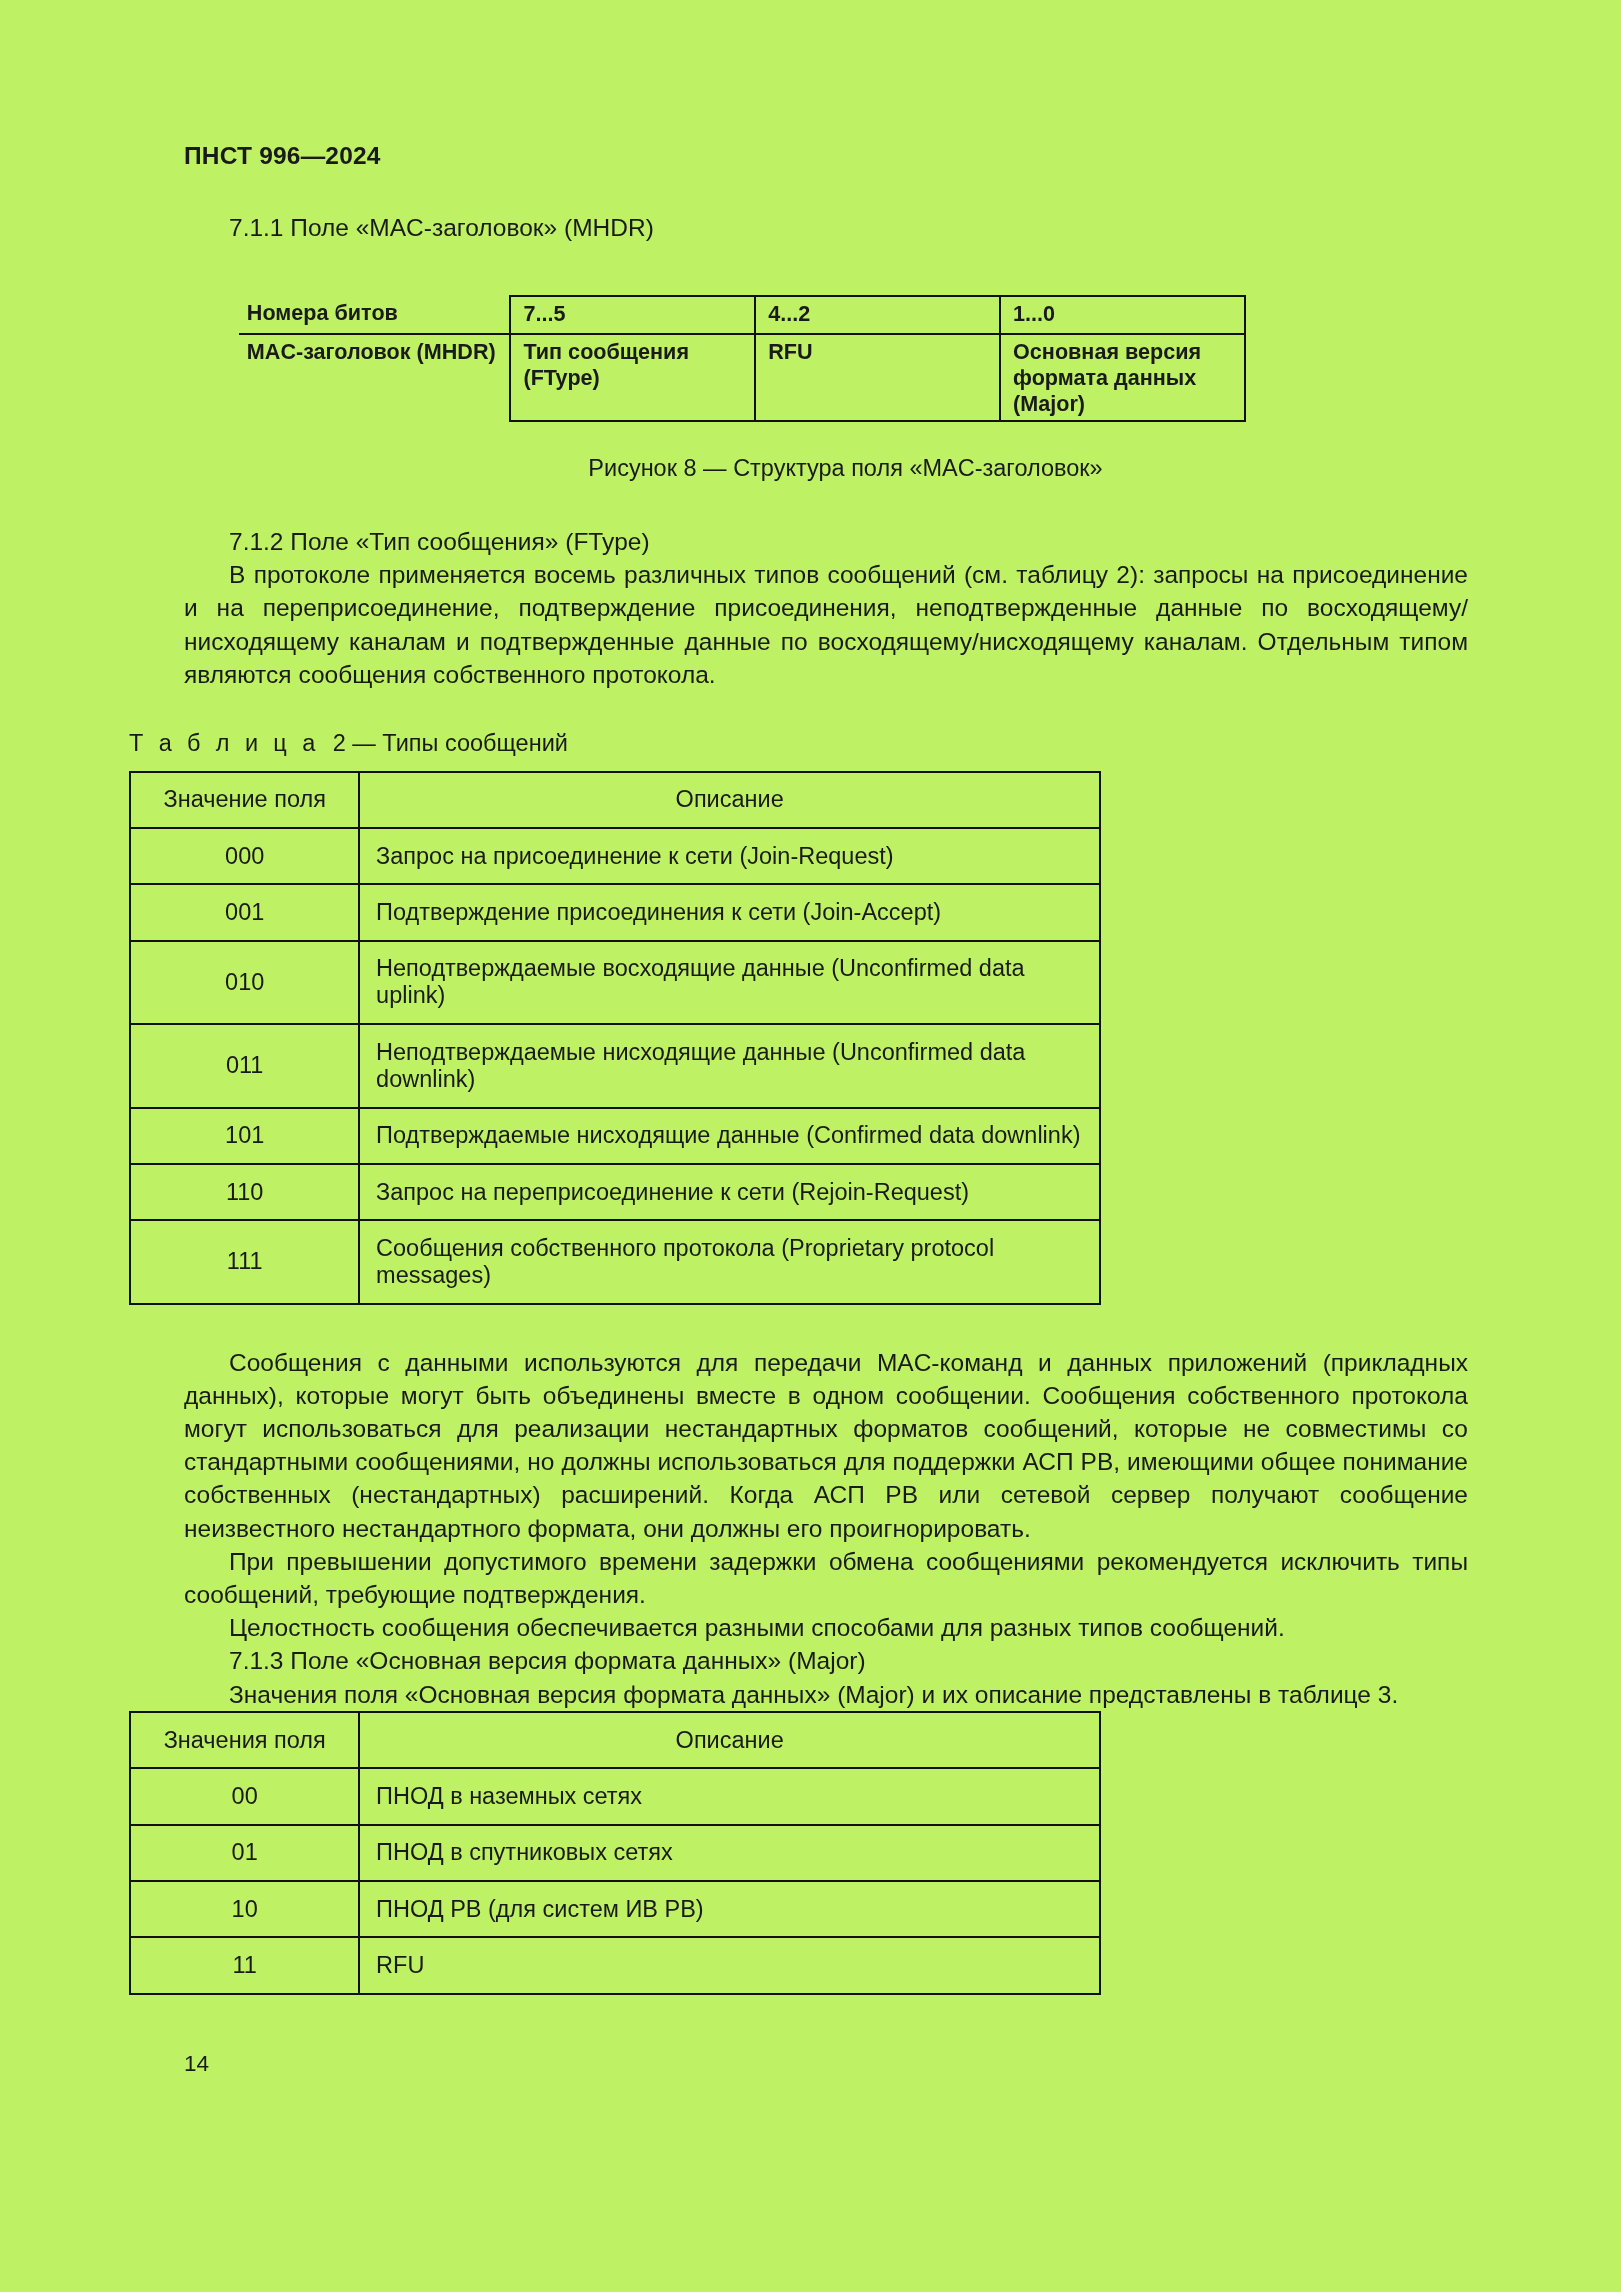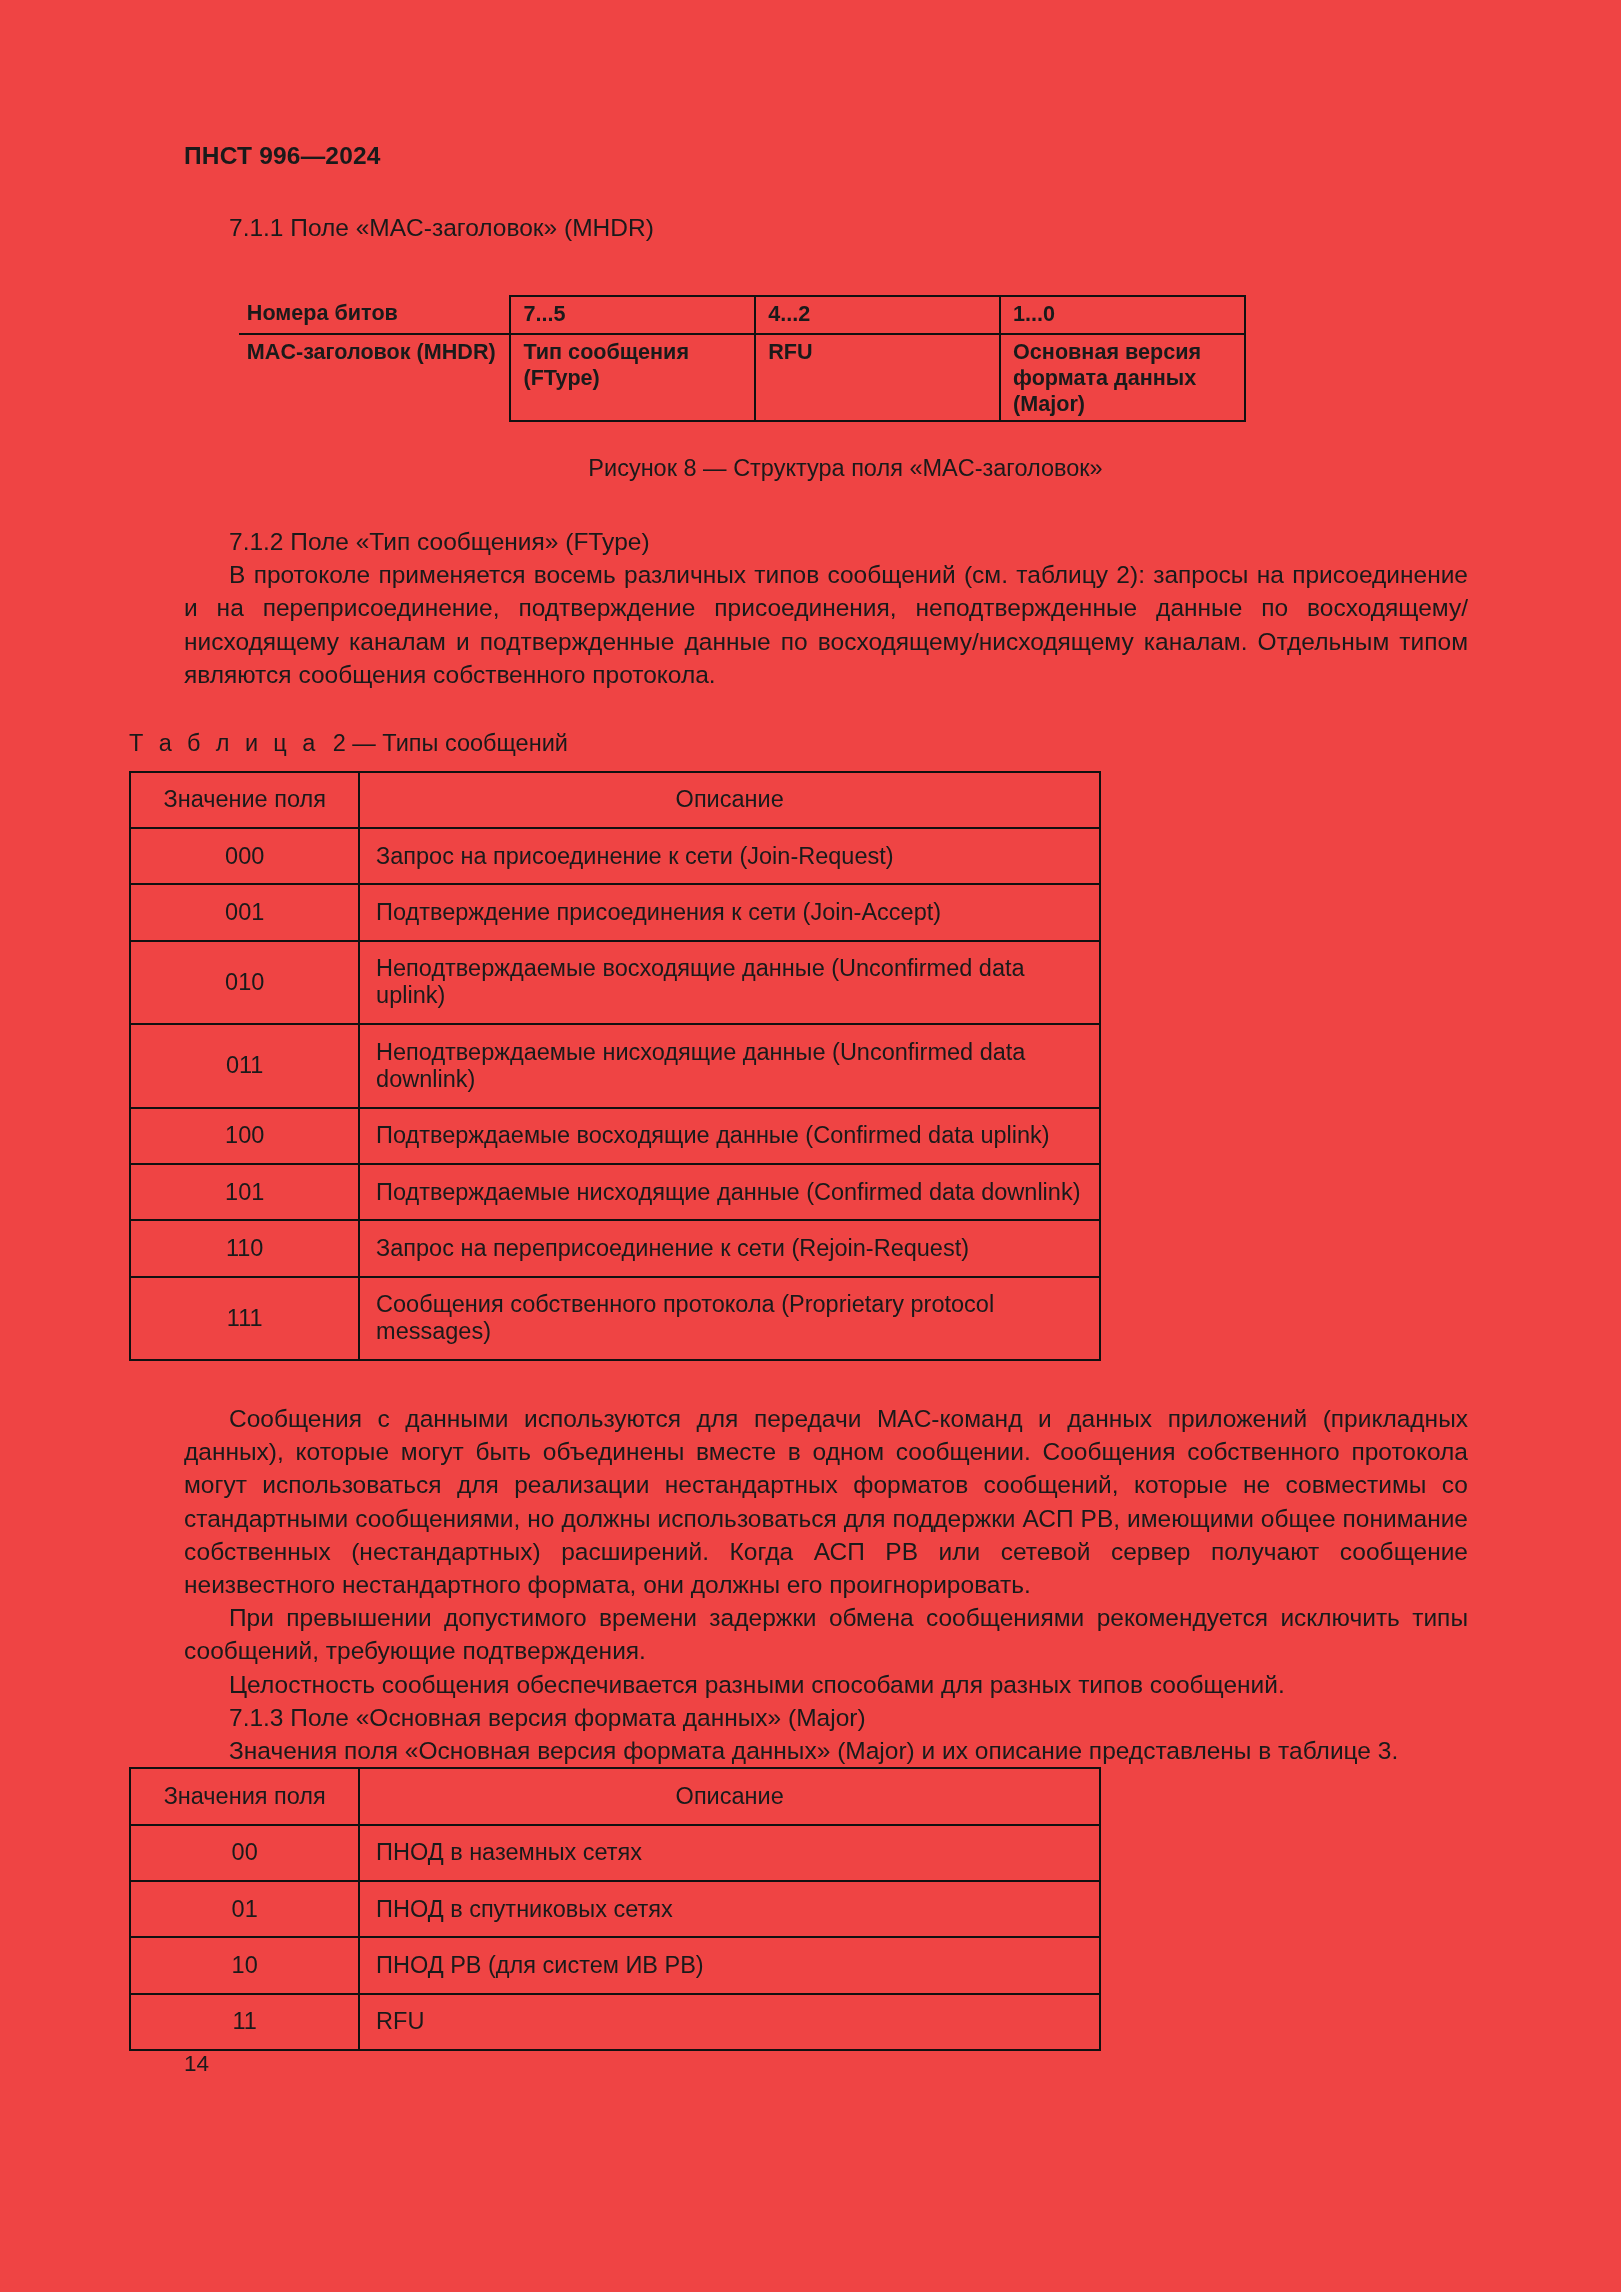--- a/index.html
+++ b/index.html
@@ -9,21 +9,21 @@
   }
   body {
     font-family: "Liberation Sans", sans-serif;
     color: #1a1a1a;
   }
   .page {
     position: relative;
     width: 1621px;
     height: 2293px;
     margin: 0 auto;
-    background: #ef4444;
+    background: #bef264;
     box-sizing: border-box;
     overflow: hidden;
   }
   .content {
     position: absolute;
     left: 184px;
     top: 0;
     width: 1284px;
   }
 
@@ -206,24 +206,20 @@
         </tr>
         <tr>
           <td class="col-value">010</td>
           <td class="col-desc">Неподтверждаемые восходящие данные (Unconfirmed data uplink)</td>
         </tr>
         <tr>
           <td class="col-value">011</td>
           <td class="col-desc">Неподтверждаемые нисходящие данные (Unconfirmed data downlink)</td>
         </tr>
         <tr>
-          <td class="col-value">100</td>
-          <td class="col-desc">Подтверждаемые восходящие данные (Confirmed data uplink)</td>
-        </tr>
-        <tr>
           <td class="col-value">101</td>
           <td class="col-desc">Подтверждаемые нисходящие данные (Confirmed data downlink)</td>
         </tr>
         <tr>
           <td class="col-value">110</td>
           <td class="col-desc">Запрос на переприсоединение к сети (Rejoin-Request)</td>
         </tr>
         <tr>
           <td class="col-value">111</td>
           <td class="col-desc">Сообщения собственного протокола (Proprietary protocol messages)</td>

